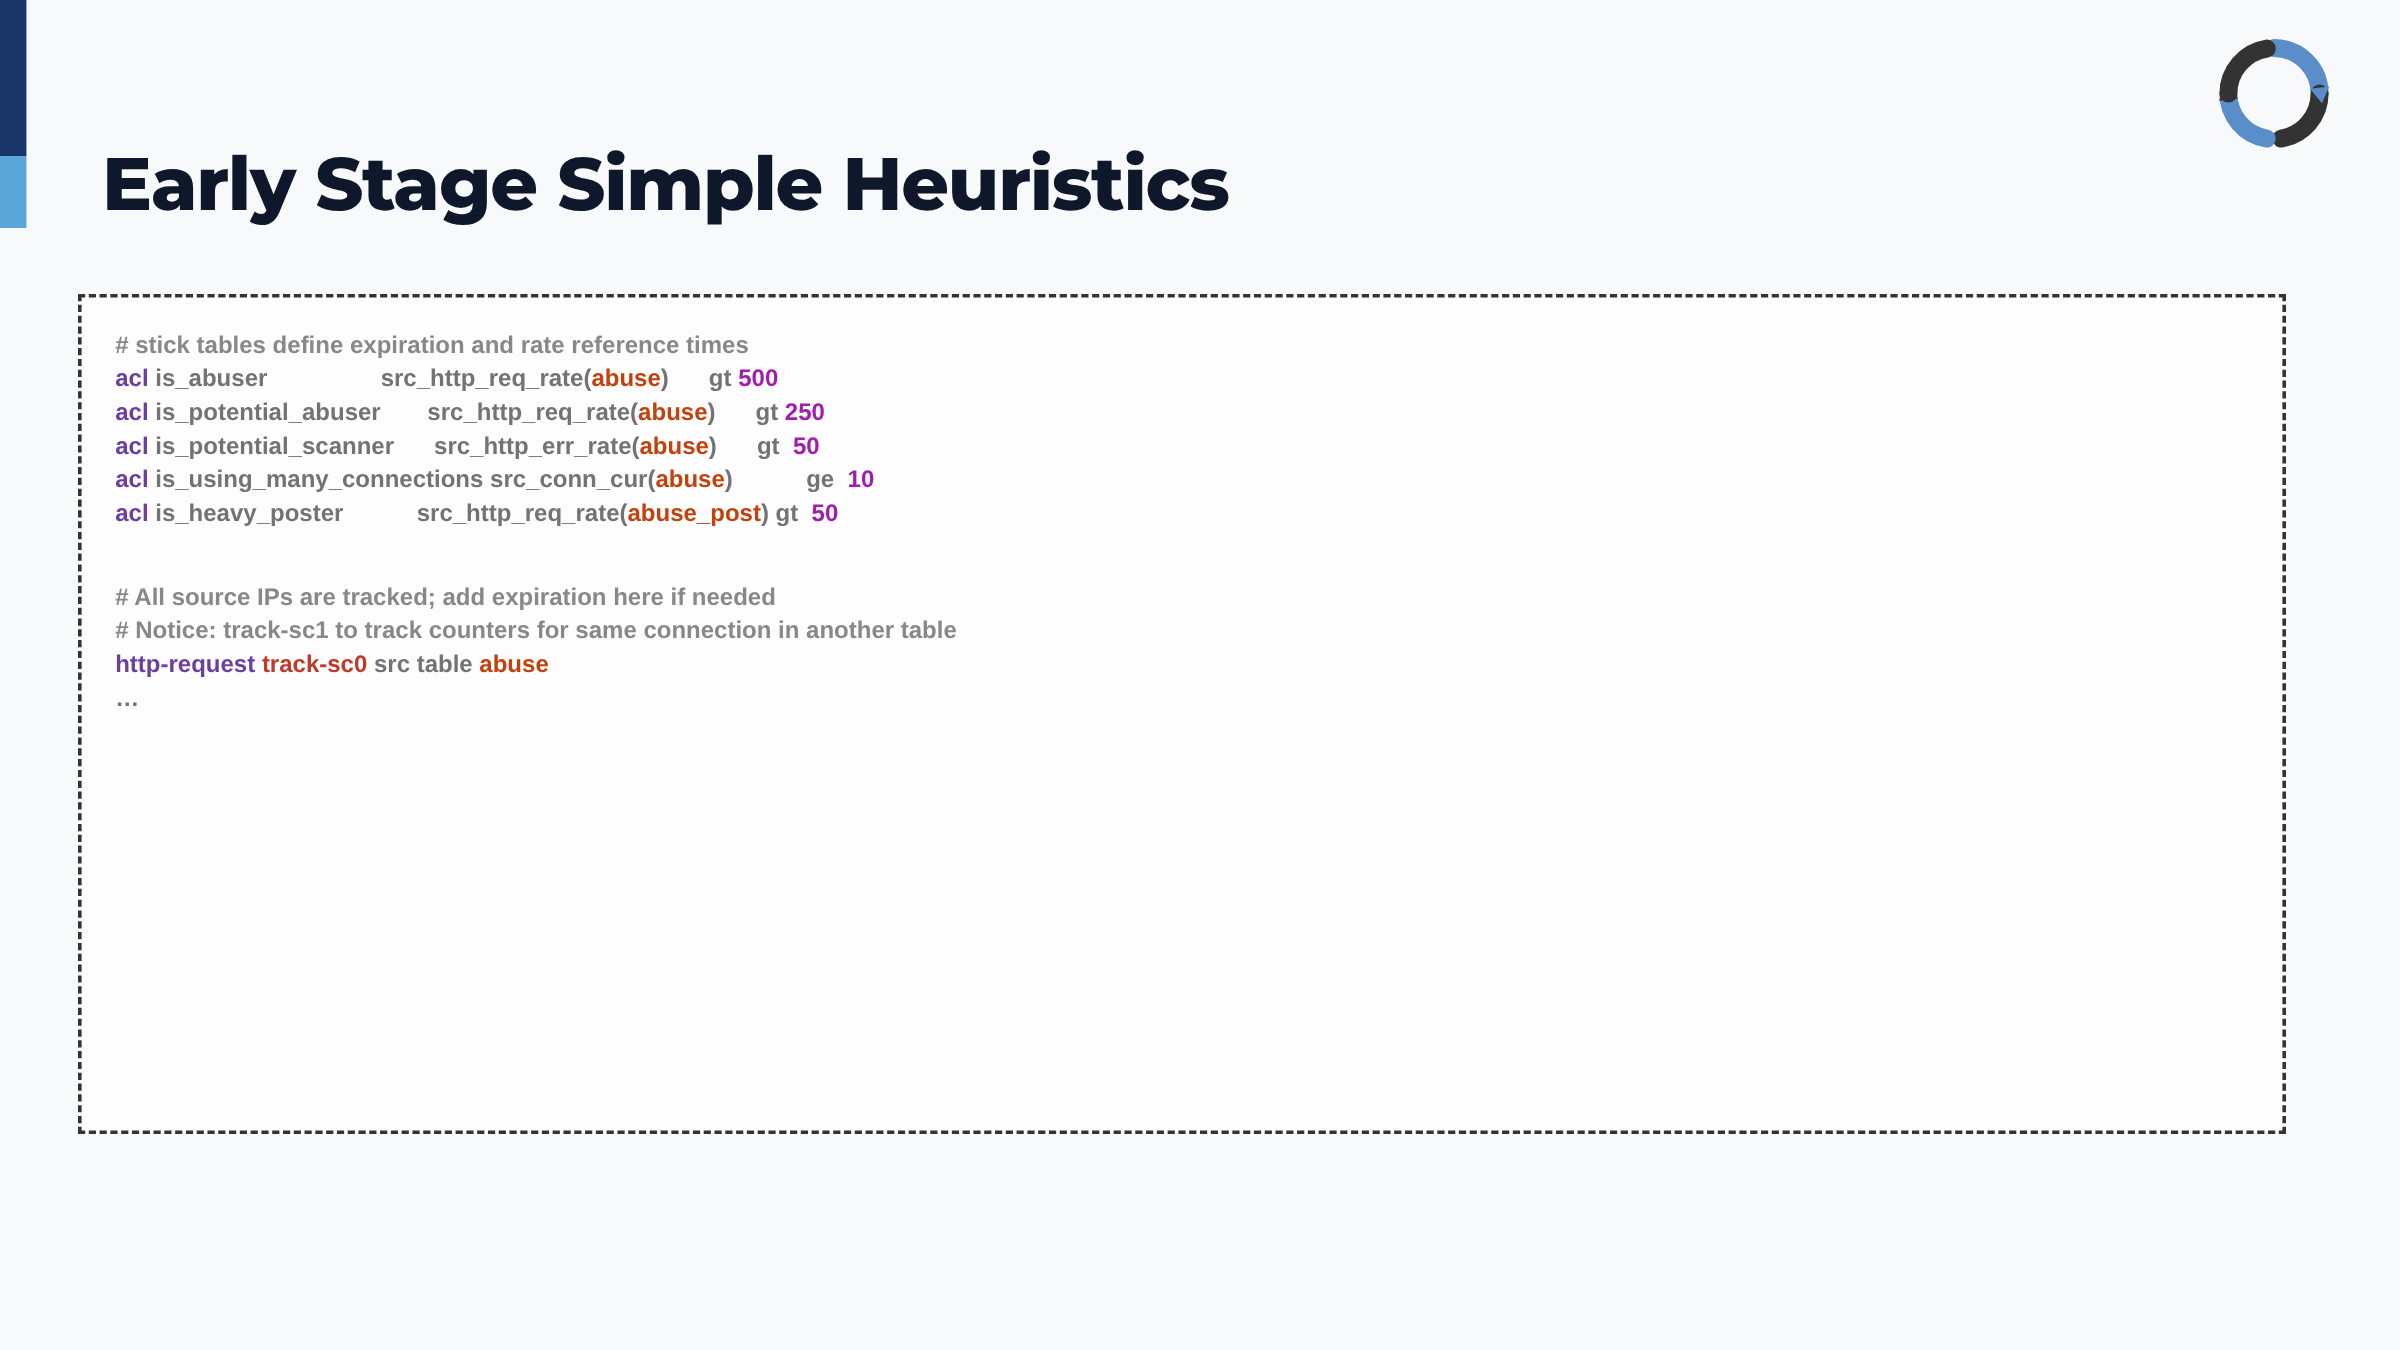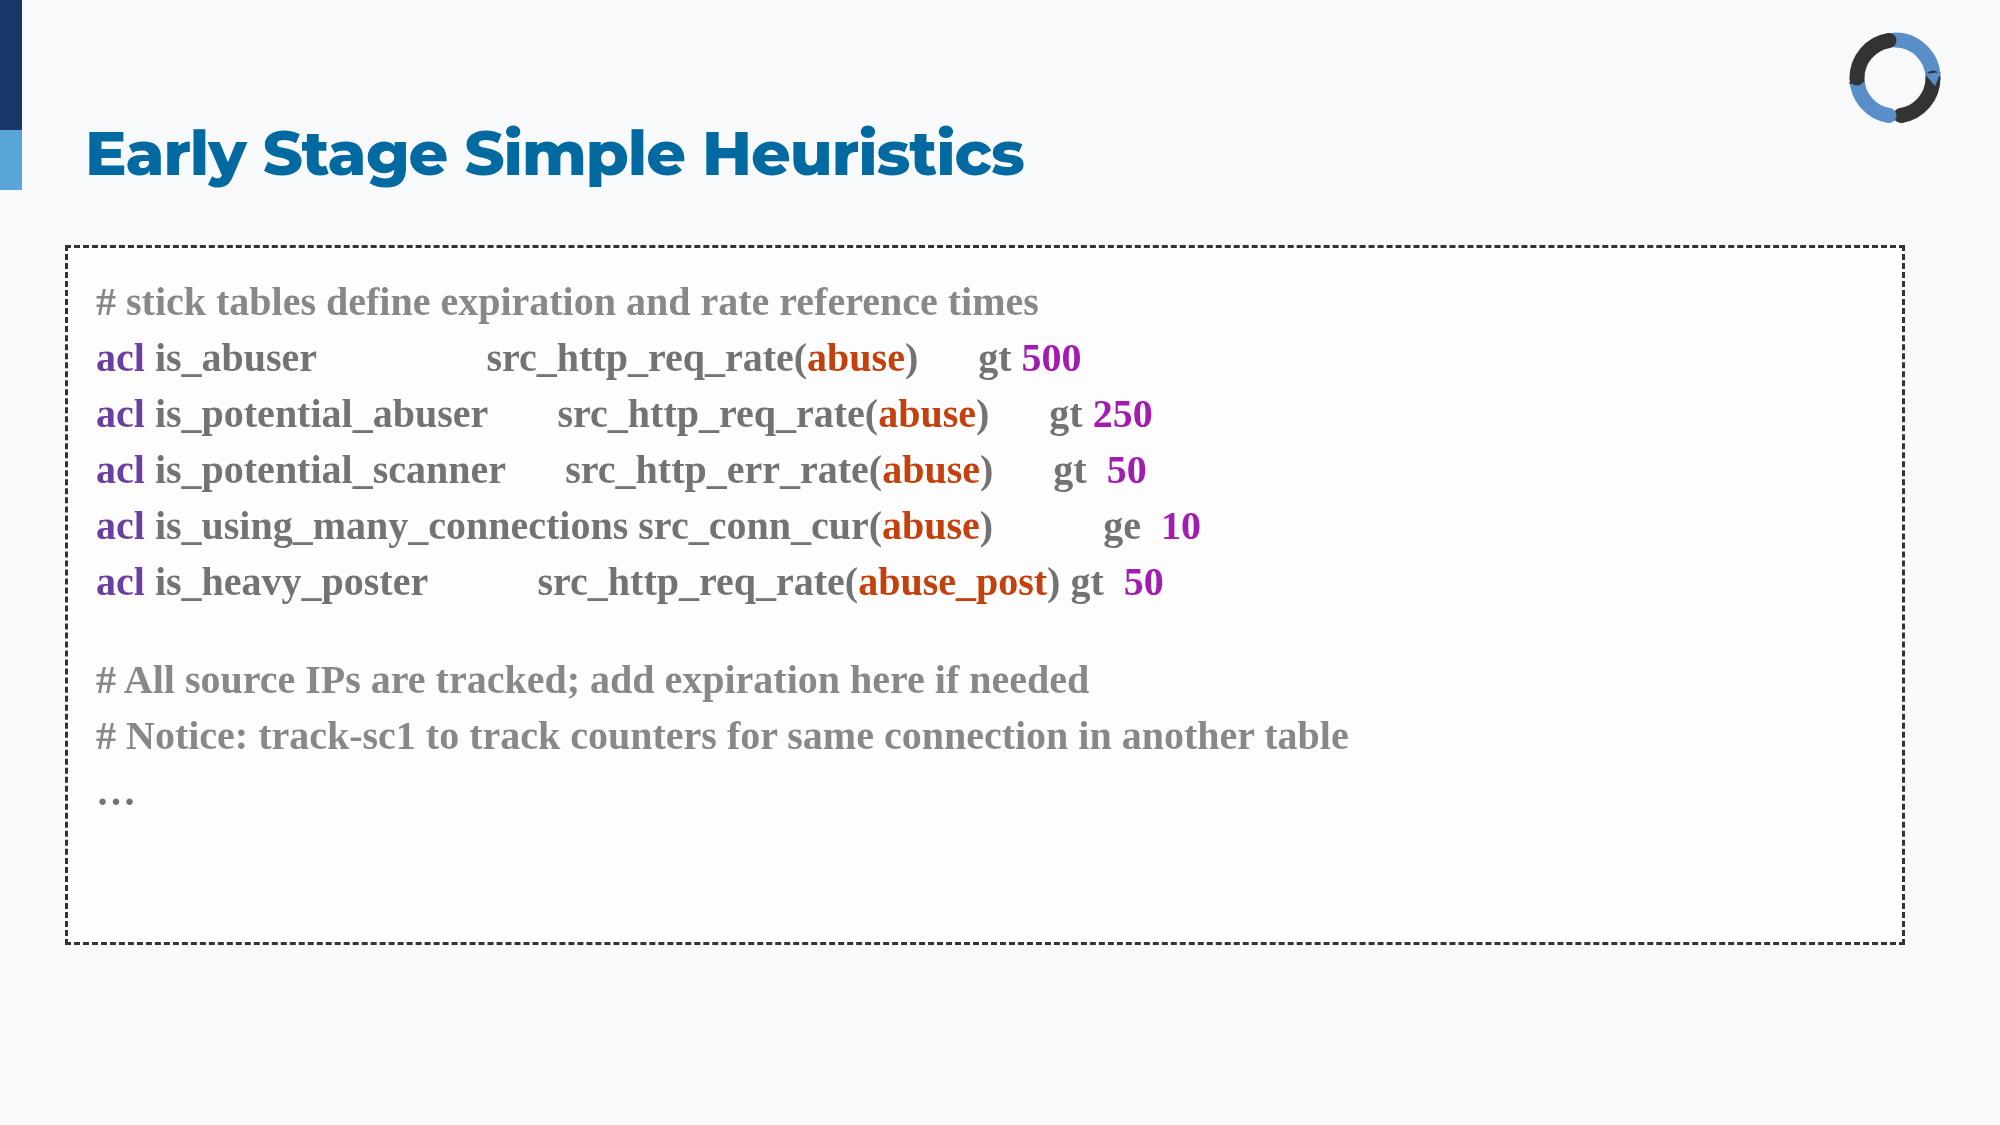--- a/index.html
+++ b/index.html
@@ -35,36 +35,36 @@
       position: absolute;
       top: 28px;
       right: 55px;
     }
     .title {
       position: absolute;
       left: 85px;
       top: 115px;
       font-size: 62px;
       font-weight: 800;
-      color: #0369a1;
+      color: #0f172a;
       letter-spacing: -1px;
     }
     .code-box {
       position: absolute;
       left: 65px;
       top: 245px;
       width: 1840px;
       height: 700px;
       border: 3px dashed #333;
       background: #fdfdfd;
       padding: 26px 28px;
     }
     .code-line {
-      font-family: Liberation Serif, serif;
-      font-size: 40px;
+      font-family: Liberation Sans, sans-serif;
+      font-size: 20px;
       font-weight: bold;
       line-height: 1.4;
       white-space: pre;
       color: #1a1a1a;
     }
     .comment { color: #888; font-weight: bold; }
     .kw-purple { color: #6b3fa0; font-weight: bold; }
     .kw-red { color: #c0392b; font-weight: bold; }
     .func-blue { color: #c2410c; font-weight: bold; }
     .num-orange { color: #a21caf; font-weight: bold; }
@@ -101,16 +101,17 @@
 
   <div class="code-line"><span class="kw-purple">acl</span><span class="plain"> </span><span class="plain">is_using_many_connections</span><span class="plain"></span><span class="plain"> </span><span class="plain">src_conn_cur</span><span class="plain">(</span><span class="func-blue">abuse</span><span class="plain">)</span><span class="plain">           </span><span class="plain">ge</span><span class="plain">  </span><span class="num-orange">10</span></div>
 
   <div class="code-line"><span class="kw-purple">acl</span><span class="plain"> </span><span class="plain">is_heavy_poster</span><span class="plain">          </span><span class="plain"> </span><span class="plain">src_http_req_rate</span><span class="plain">(</span><span class="func-blue">abuse_post</span><span class="plain">)</span><span class="plain"> </span><span class="plain">gt</span><span class="plain">  </span><span class="num-orange">50</span></div>
 
   <div class="spacer"></div>
 
   <div class="code-line comment"># All source IPs are tracked; add expiration here if needed</div>
   <div class="code-line comment"># Notice: track-sc1 to track counters for same connection in another table</div>
 
+  <div class="code-line"><span class="kw-purple">http-request</span><span class="plain"> </span><span class="kw-red">track-sc0</span><span class="plain"> src table </span><span class="func-blue">abuse</span><span class="plain"></span></div>
 
 
   <div class="code-line plain">…</div>
 </div>
 
 </body></html>

